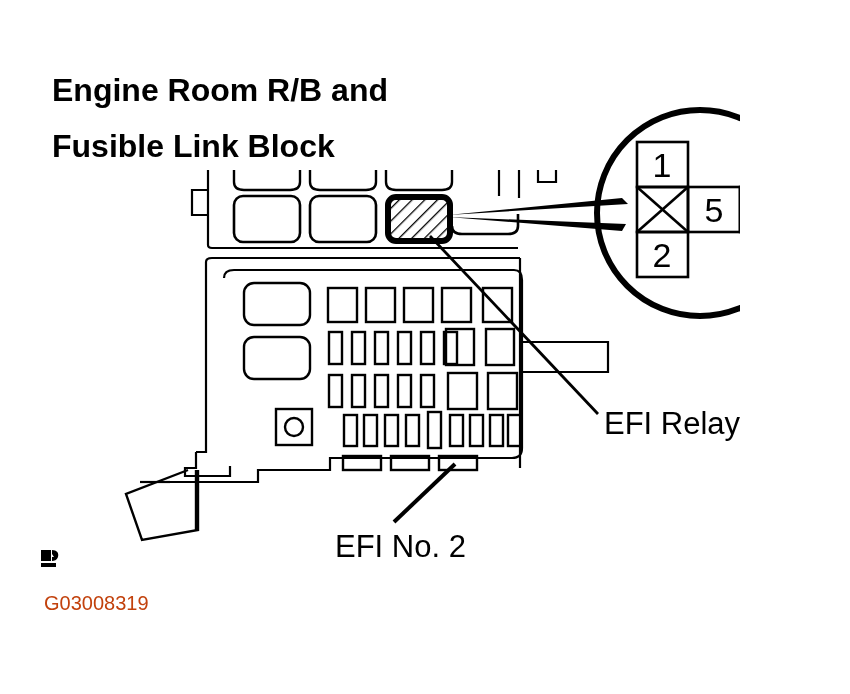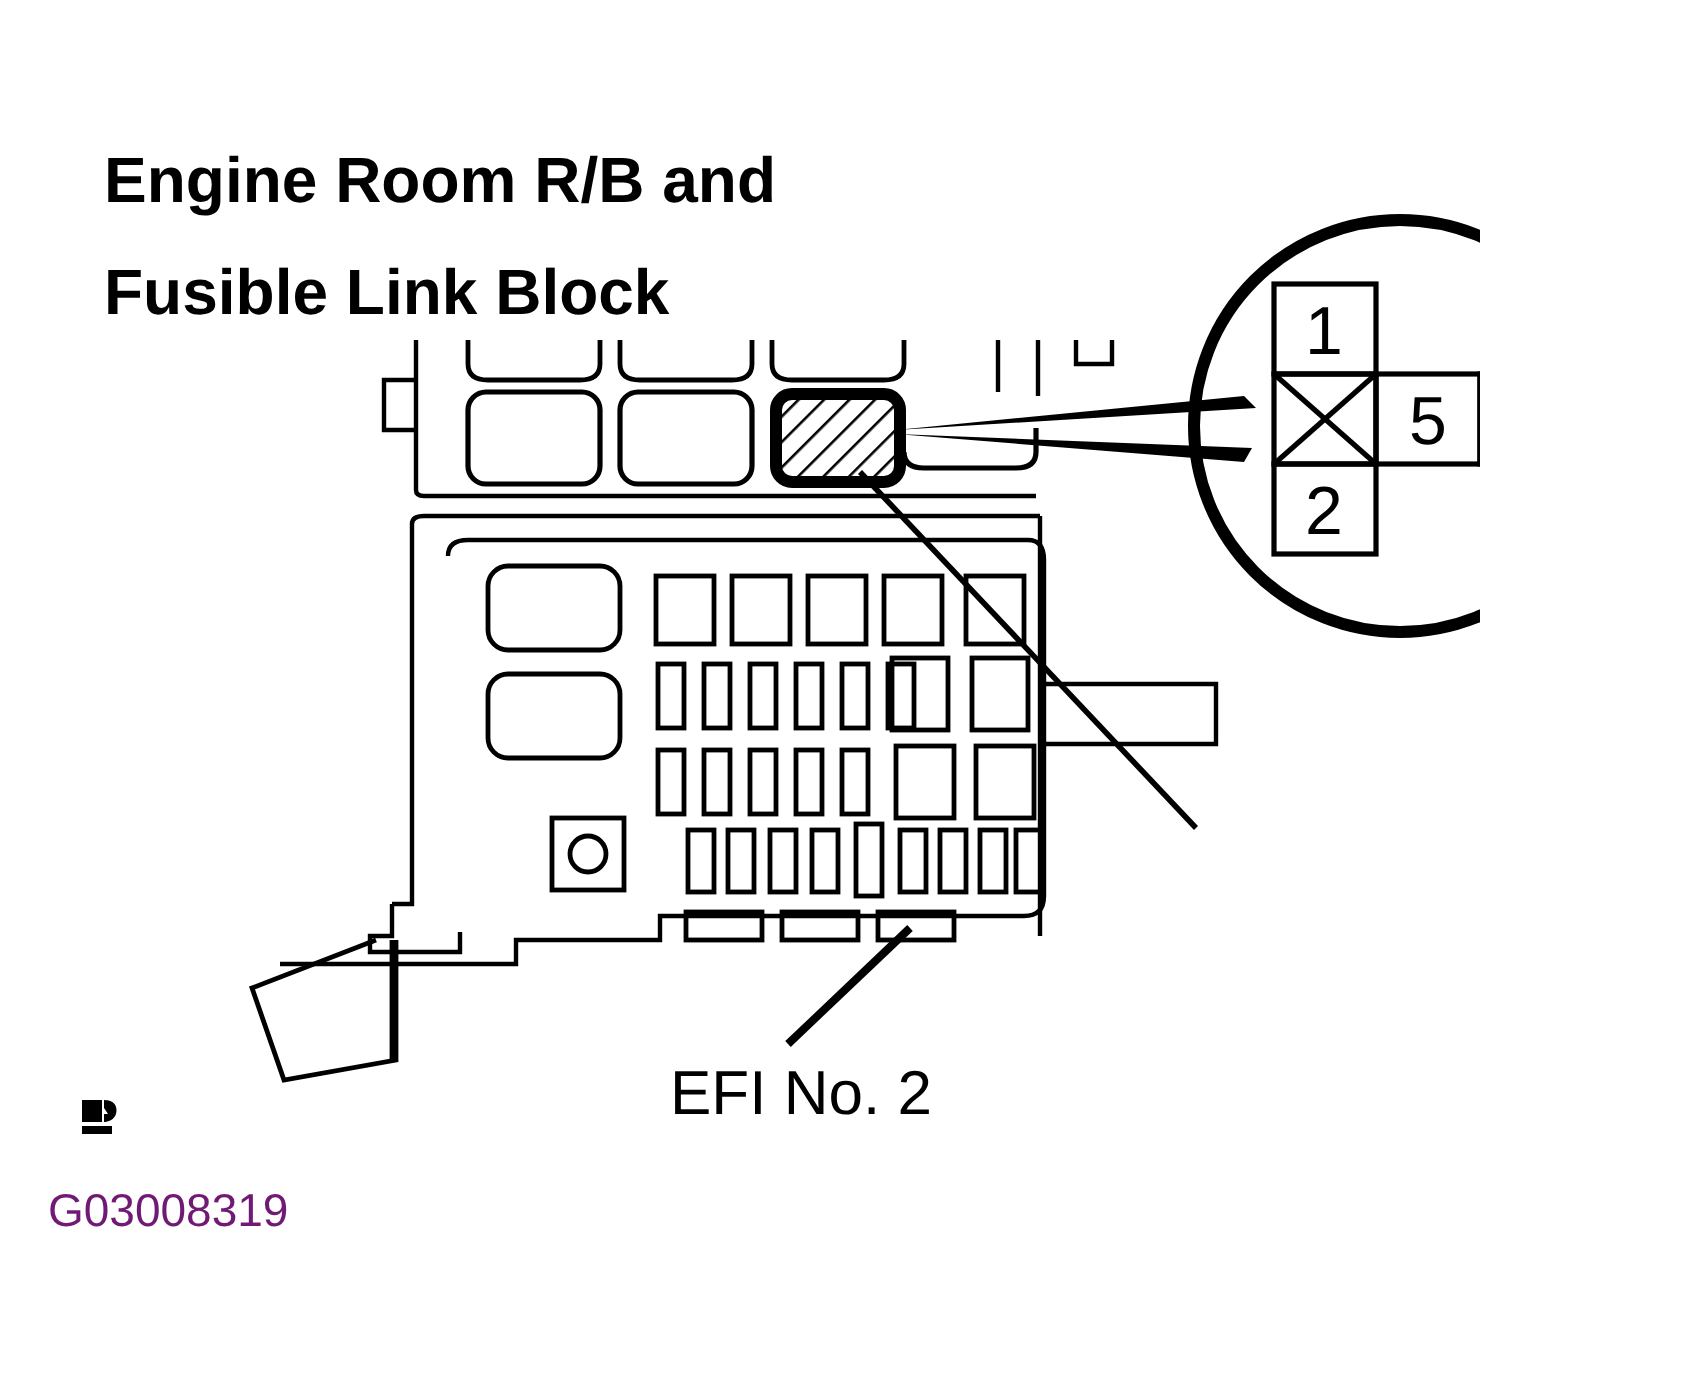--- a/index.html
+++ b/index.html
@@ -30,24 +30,24 @@
     position: absolute;
     font-size: 31px;
     color: #000000;
     white-space: nowrap;
   }
   #label-efi-relay { left: 604px; top: 406px; }
   #label-efi-no2   { left: 302px; top: 529px; margin-left: 33px; }
 
   #figure-code {
     position: absolute;
-    left: 24px;
+    left: 44px;
     top: 592px;
-    font-size: 23px;
-    color: #701a75;
+    font-size: 20px;
+    color: #c2410c;
     white-space: nowrap;
   }
   #orient-icon {
     position: absolute;
     left: 40px;
     top: 548px;
     width: 26px;
     height: 24px;
   }
 
@@ -241,20 +241,21 @@
     </g>
     <g>
       <text class="cell-num" x="662" y="177">1</text>
       <text class="cell-num" x="662" y="267">2</text>
       <text class="cell-num" x="714" y="222">5</text>
       <text class="cell-num" x="766" y="222">3</text>
     </g>
 
   </svg>
 
+  <div class="label" id="label-efi-relay">EFI Relay</div>
   <div class="label" id="label-efi-no2">EFI No. 2</div>
 
   <svg id="orient-icon" viewBox="0 0 26 24">
     <path d="M1,2 L11,2 L11,13 L1,13 Z" fill="#000000"></path>
     <path d="M12,2 C17,2 19,5 18,9 C17,12 14,13 12,13 L12,9 L14,9 L12,6 Z" fill="#000000"></path>
     <path d="M1,15 L16,15 L16,19 L1,19 Z" fill="#000000"></path>
   </svg>
   <div id="figure-code">G03008319</div>
 
 </div>

